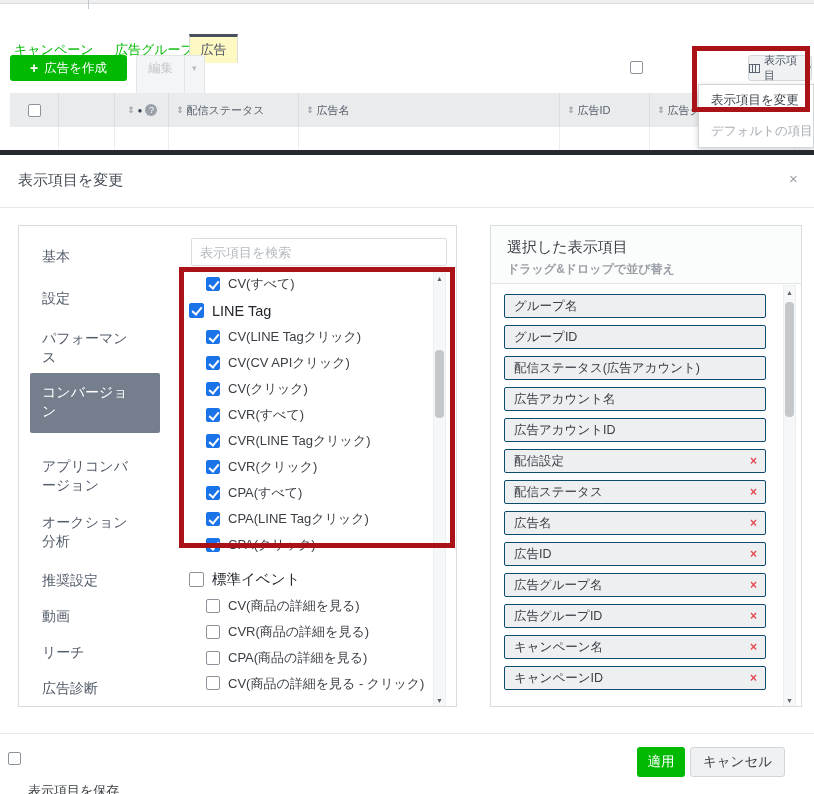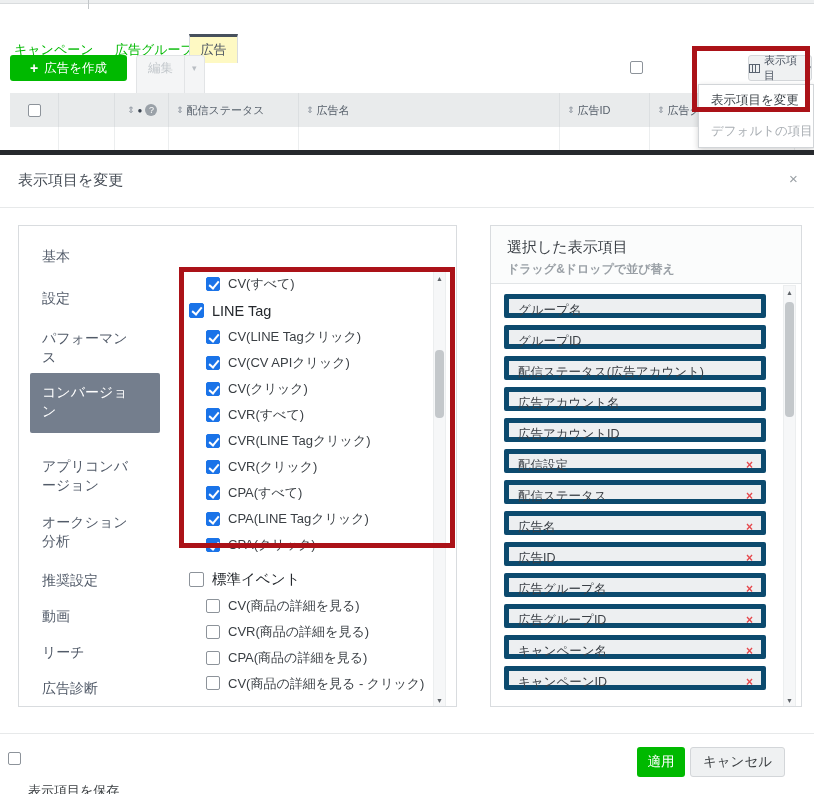--- a/index.html
+++ b/index.html
@@ -91,21 +91,21 @@
   .sbar .ar{position:absolute;left:0;width:100%;height:13px;text-align:center;font-size:7px;
             color:#5f6469;line-height:13px;cursor:pointer;}
   .sbar .ar.up{top:0;} .sbar .ar.dn{bottom:0;}
   .sbar .thumb{position:absolute;left:1px;width:9px;background:#c4c8cb;border-radius:4px;cursor:pointer;}
 
   
   .sel-head{background:#fbfcfc;border-bottom:1px solid #e2e5e7;box-sizing:border-box;}
   .sel-title{font-size:15px;color:#3a3f45;}
   .sel-sub{font-size:12px;color:#9aa0a6;}
   .chips{display:flex;flex-direction:column;gap:7px;}
-  .chip{width:262px;height:24px;background:#edeff1;border:5px solid #0c4a6e;border-radius:2px;
+  .chip{width:262px;height:24px;background:#edeff1;border:1px solid #0c4a6e;border-radius:2px;
         box-sizing:border-box;position:relative;font-size:12.5px;color:#3a3f45;line-height:22px;
         padding-left:9px;cursor:grab;}
   .chip .x{position:absolute;right:8px;top:0;color:#e5484d;font-weight:bold;font-size:12px;
            line-height:22px;cursor:pointer;}
 
   
   .btn-apply{background:#00b900;color:#fff;border-radius:3px;font-size:13.5px;
              display:flex;align-items:center;justify-content:center;cursor:pointer;}
   .btn-cancel{background:#eff1f2;border:1px solid #d3d6d9;border-radius:3px;color:#3c4043;font-size:13.5px;
               display:flex;align-items:center;justify-content:center;box-sizing:border-box;cursor:pointer;}
@@ -219,20 +219,21 @@
 ン</div>
       <div class="abs side-label" style="left:23px;top:231px;">アプリコンバ
 ージョン</div>
       <div class="abs side-label" style="left:23px;top:287px;">オークション
 分析</div>
       <div class="abs side-label" style="left:23px;top:345px;">推奨設定</div>
       <div class="abs side-label" style="left:23px;top:381px;">動画</div>
       <div class="abs side-label" style="left:23px;top:417px;">リーチ</div>
       <div class="abs side-label" style="left:23px;top:453px;">広告診断</div>
 
+      <input class="abs search" style="left: 172px; top: 12px;" type="text" placeholder="表示項目を検索">
 
       <div class="abs chk-rows" style="left:170px;top:45px;width:244px;">
         <div class="chk-row indent">
           <span class="cb on"></span>
           <span class="lbl">CV(すべて)</span>
         </div>
         <div class="chk-row section">
           <span class="cb on" style="width:15px;height:15px;"></span>
           <span class="lbl">LINE Tag</span>
         </div>

